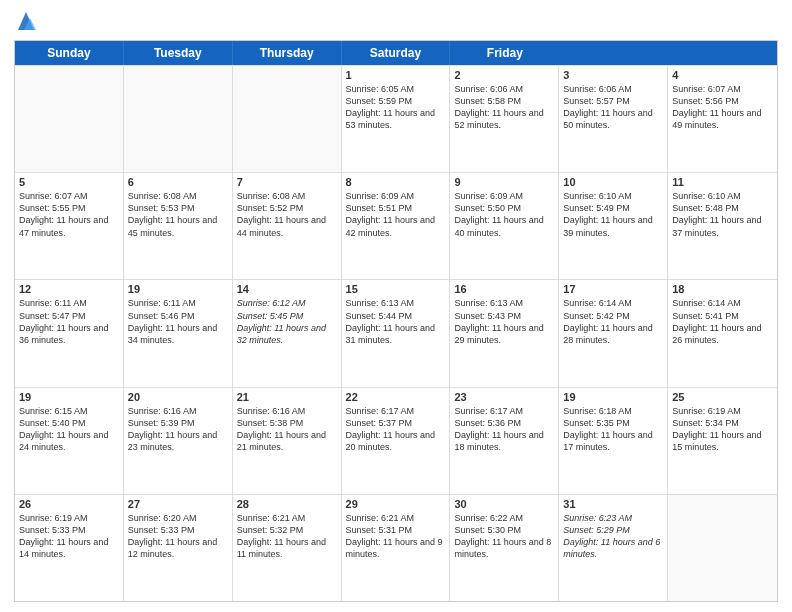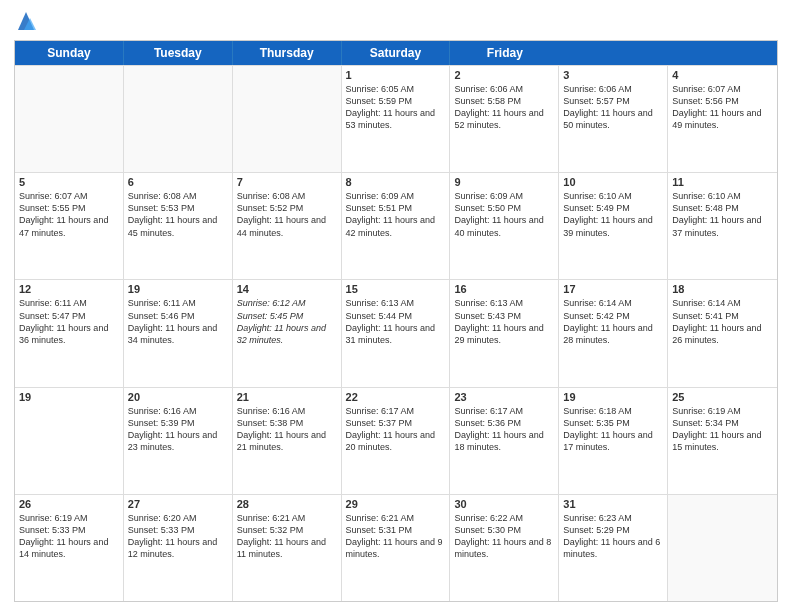--- a/index.html
+++ b/index.html
@@ -258,20 +258,23 @@
           <div class="cal-cell">
             <div class="day-num">18</div>
             <div class="cell-text" style="white-space: pre-line;">Sunrise: 6:14 AM
 Sunset: 5:41 PM
 Daylight: 11 hours and 26 minutes.</div>
           </div>
         </div>
         <div class="cal-row">
           <div class="cal-cell">
             <div class="day-num">19</div>
+            <div class="cell-text" style="white-space: pre-line;">Sunrise: 6:15 AM
+Sunset: 5:40 PM
+Daylight: 11 hours and 24 minutes.</div>
           </div>
           <div class="cal-cell">
             <div class="day-num">20</div>
             <div class="cell-text" style="white-space: pre-line;">Sunrise: 6:16 AM
 Sunset: 5:39 PM
 Daylight: 11 hours and 23 minutes.</div>
           </div>
           <div class="cal-cell">
             <div class="day-num">21</div>
             <div class="cell-text" style="white-space: pre-line;">Sunrise: 6:16 AM
@@ -329,21 +332,21 @@
 Daylight: 11 hours and 9 minutes.</div>
           </div>
           <div class="cal-cell">
             <div class="day-num">30</div>
             <div class="cell-text" style="white-space: pre-line;">Sunrise: 6:22 AM
 Sunset: 5:30 PM
 Daylight: 11 hours and 8 minutes.</div>
           </div>
           <div class="cal-cell">
             <div class="day-num">31</div>
-            <div class="cell-text" style="white-space: pre-line;">Sunrise: 6:23 AM
+            <div class="cell-text" style="white-space: pre-line; font-style: italic;">Sunrise: 6:23 AM
 Sunset: 5:29 PM
 Daylight: 11 hours and 6 minutes.</div>
           </div>
           <div class="cal-cell empty"></div>
         </div>
       </div>
   </div>
 </div>
 
 </body></html>

